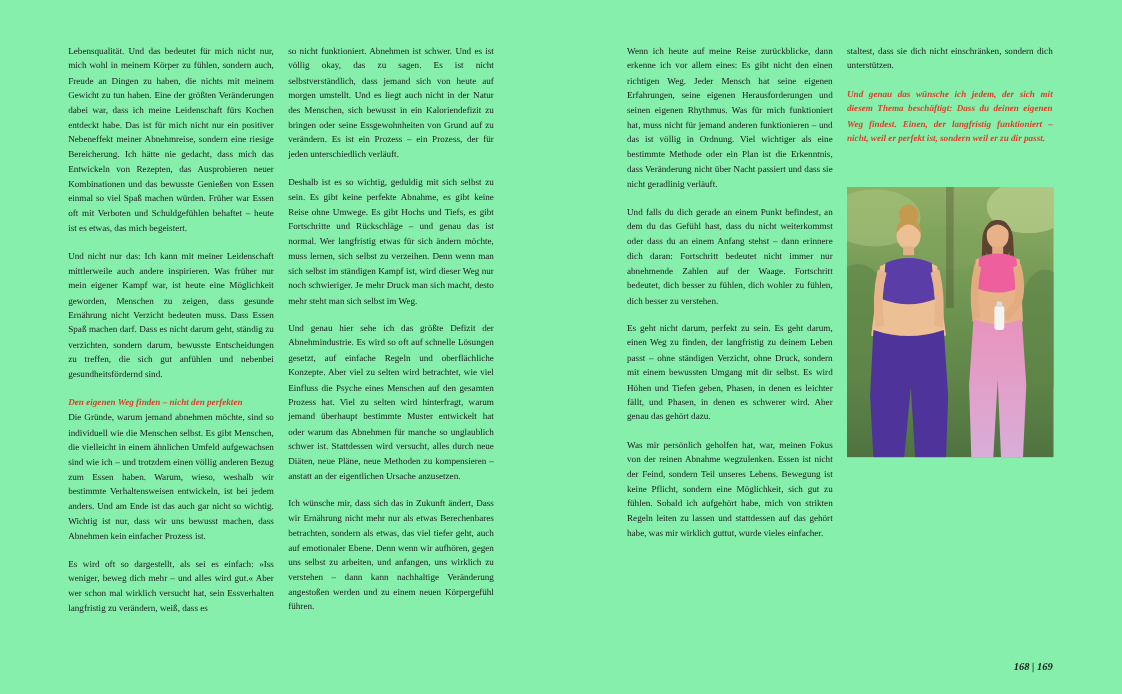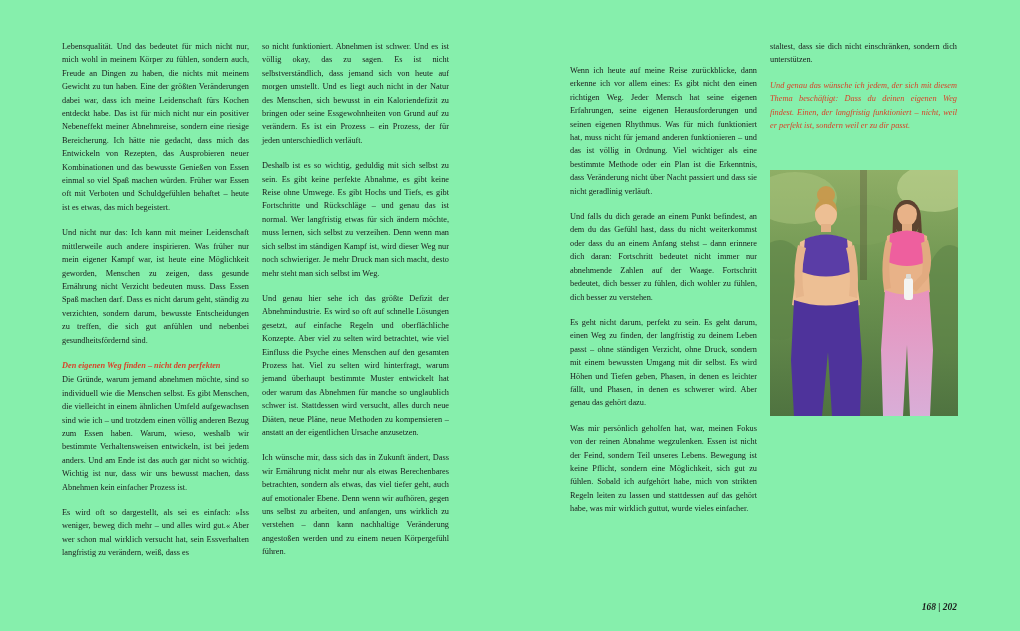--- a/index.html
+++ b/index.html
@@ -30,33 +30,33 @@
     color: #1b1b1b;
   }
   .col p {
     margin: 0 0 12px 0;
   }
   .col p:last-child {
     margin-bottom: 0;
   }
   .col-1 { left: 62px; }
   .col-2 { left: 262px; }
-  .col-3 { left: 570px; margin-top: 24px; }
+  .col-3 { left: 570px; }
   .col-4 { left: 770px; }
   .section-heading {
     margin: 0 0 1px 0;
     font-size: 8.3px;
     line-height: 13.4px;
     font-weight: bold;
     font-style: italic;
     color: #d8432a;
     text-align: left;
   }
   .highlight {
-    font-weight: normal;
+    font-weight: bold;
     font-style: italic;
     color: #d8432a;
   }
   .photo-frame {
     position: absolute;
     left: 770px;
     top: 170px;
     width: 188px;
     height: 246px;
     overflow: hidden;
@@ -166,15 +166,15 @@
         <path d="M158,70 Q164,92 158,108 L146,122 L141,116 L152,104 Q154,88 151,73 Z" fill="#e2ab80"></path>
 
         <g>
           <rect x="134" y="108" width="9" height="22" rx="3" fill="#f4f4f2"></rect>
           <rect x="136" y="104" width="5" height="5" rx="1" fill="#dcdcd8"></rect>
         </g>
       </g>
     </svg>
   </div>
 
-  <div class="page-number">168 | 202</div>
+  <div class="page-number">168 | 169</div>
 
 </div>
 
 </body></html>

